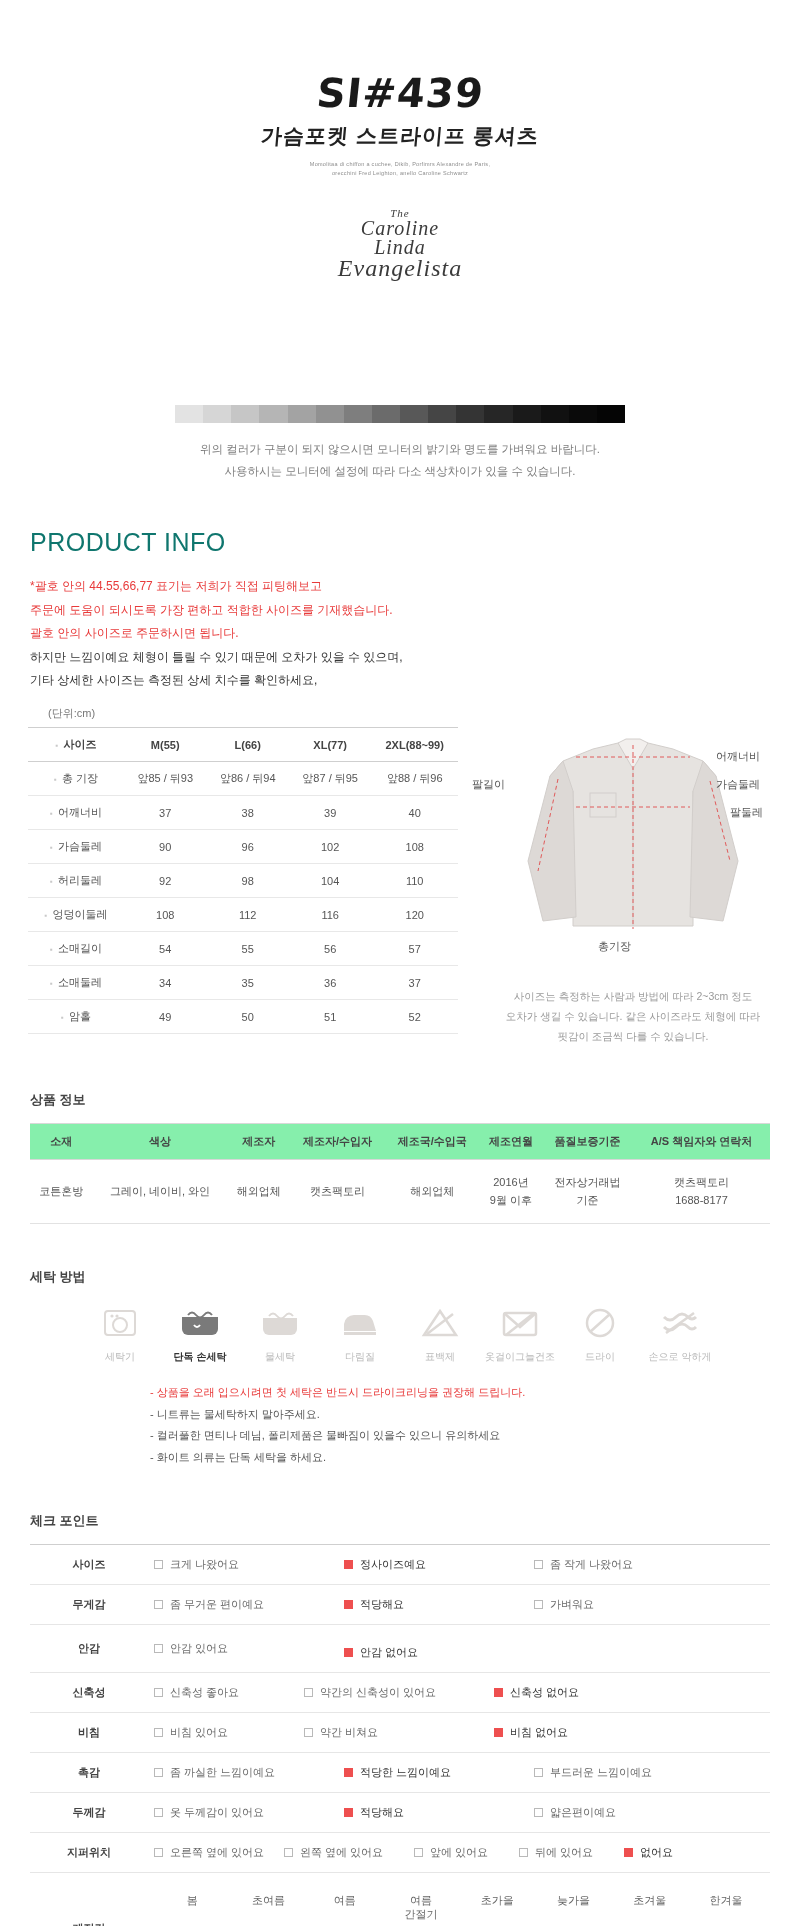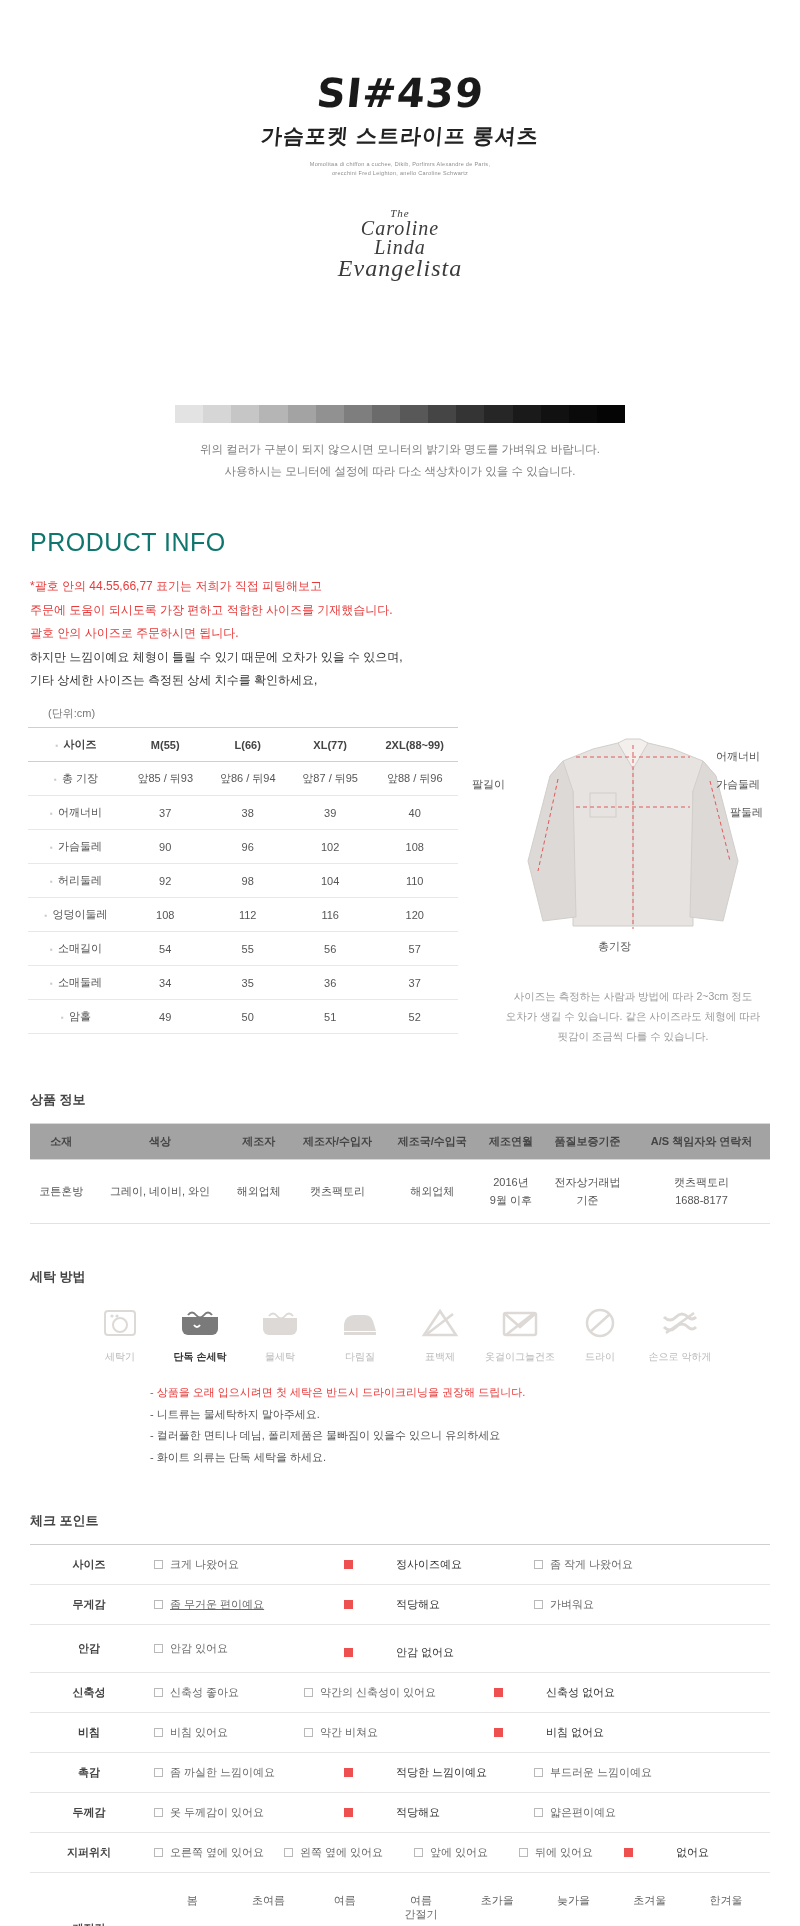--- a/index.html
+++ b/index.html
@@ -77,21 +77,21 @@
   .diagram svg { display:block; }
   .diagram .dlabel { position:absolute; font-size:11px; color:#555; }
   .diag-note { margin-top:16px; text-align:center; font-size:10.5px; color:#9a9a9a; line-height:1.9; }
 
   
   .sec-title { margin:44px 0 14px 30px; font-size:13px; font-weight:700; color:#444; }
 
   
   table.pinfo { width:740px; margin:0 auto; border-collapse:collapse; font-size:11px; color:#555; }
   table.pinfo thead th {
-    background:#a3a3a3; border-top:1px solid #d8d8d8; border-bottom:1px solid #d8d8d8;
+    background:#86efac; border-top:1px solid #d8d8d8; border-bottom:1px solid #d8d8d8;
     padding:10px 2px; font-weight:700; color:#444;
   }
   table.pinfo td { padding:14px 2px; text-align:center; border-bottom:1px solid #e2e2e2; line-height:1.6; }
 
   
   .wash-row { display:flex; justify-content:center; gap:6px; margin-top:6px; }
   .wash-item { width:74px; text-align:center; }
   .wash-ic { height:46px; display:flex; align-items:center; justify-content:center; }
   .wash-cap { font-size:10px; margin-top:4px; color:#b9b9b9; }
   .wash-item.on .wash-cap { color:#333; font-weight:700; }
@@ -104,21 +104,21 @@
   table.check tbody tr:first-child { border-top:1px solid #cfcfcf; }
   table.check th {
     width:118px; text-align:center; font-weight:700; color:#444; padding:12px 0;
     background:#fff;
   }
   table.check td { padding:12px 6px; }
   .opts { display:flex; }
   .opt { display:flex; align-items:center; font-size:11px; color:#6a6a6a; }
   .box { width:9px; height:9px; border:1px solid #b9b9b9; display:inline-block; margin-right:7px; background:#fff; }
   .opt.sel .box { background:#ee4f4f; border-color:#ee4f4f; }
-  .opt.sel { color:#333;gap:36px; }
+  .opt.sel { color:#333; }
 
   
   .season { padding:8px 0 14px; }
   .season-labels { display:flex; justify-content:space-between; font-size:11px; color:#666; text-align:center; }
   .season-labels span { flex:1; line-height:1.3; }
   .season-bars { position:relative; height:26px; margin-top:10px; }
 </style>
 </head>
 <body>
 
@@ -418,21 +418,21 @@
                 <span class="box"></span>
                 <span>좀 작게 나왔어요</span>
               </div>
             </div>
           </td>
         </tr>
         <tr>
           <th>무게감</th>
           <td>
             <div class="opts">
-              <div class="opt" style="width: 190px; text-decoration: underline;">
+              <div class="opt" style="width: 190px;">
                 <span class="box"></span>
                 <span>좀 무거운 편이예요</span>
               </div>
               <div class="opt sel" style="width: 190px;">
                 <span class="box"></span>
                 <span>적당해요</span>
               </div>
               <div class="opt" style="width: 190px;">
                 <span class="box"></span>
                 <span>가벼워요</span>

